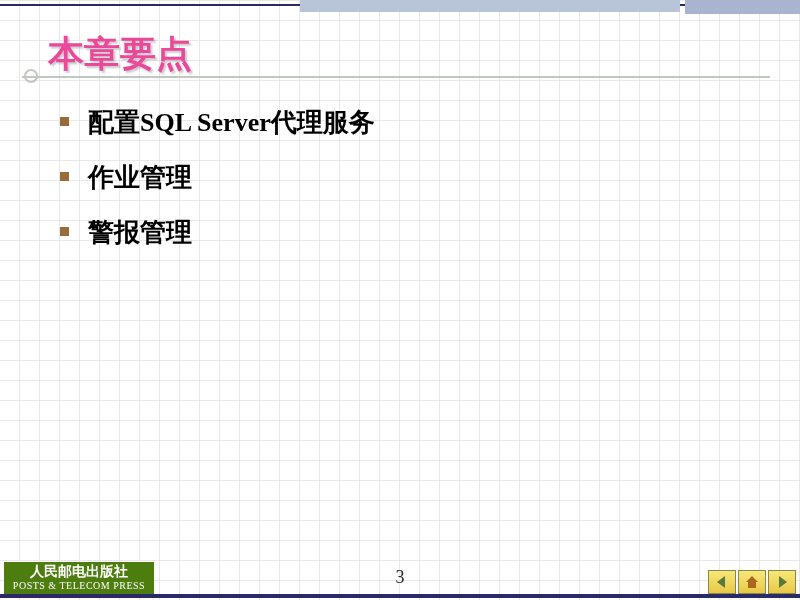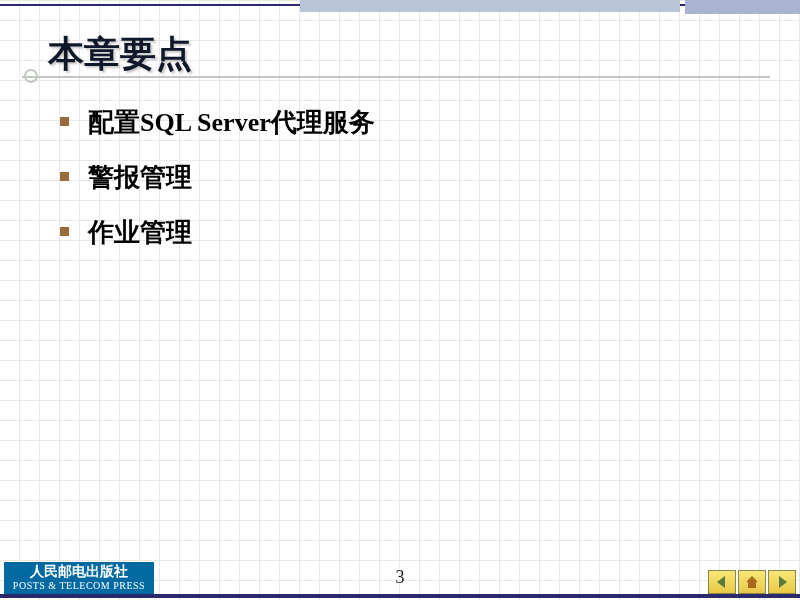--- a/index.html
+++ b/index.html
@@ -48,21 +48,21 @@
       width: 115px;
       height: 14px;
       background: #a8b4d0;
     }
     .title {
       position: absolute;
       top: 30px;
       left: 48px;
       font-size: 36px;
       font-weight: bold;
-      color: #0f172a;
+      color: #ec4899;
       font-family: "SimHei", "黑体", sans-serif;
       text-shadow: 2px 2px 2px rgba(150,150,150,0.5);
     }
     .title-decoration {
       position: absolute;
       top: 76px;
       left: 22px;
       width: 748px;
       height: 2px;
       background: #c0c8c0;
@@ -117,21 +117,21 @@
       font-size: 18px;
       color: #222;
       font-family: Times, serif;
     }
     .publisher-logo {
       position: absolute;
       bottom: 6px;
       left: 4px;
       width: 150px;
       height: 32px;
-      background: #0369a1;
+      background: #4d7c0f;
       color: #fff;
       display: flex;
       flex-direction: column;
       align-items: center;
       justify-content: center;
       font-size: 10px;
       line-height: 1.2;
     }
     .publisher-cn {
       font-size: 14px;
@@ -172,22 +172,22 @@
 <div class="top-bar"></div>
 <div class="corner-box"></div>
 
 <div class="title-decoration"></div>
 <div class="title-circle"></div>
 
 <h1 class="title">本章要点</h1>
 
 <ul class="content-list">
   <li>配置SQL Server代理服务</li>
+  <li>作业管理</li>
   <li>警报管理</li>
-  <li>作业管理</li>
 </ul>
 
 <div class="page-number">3</div>
 
 <div class="publisher-logo">
   <span class="publisher-cn">人民邮电出版社</span>
   <span class="publisher-en">POSTS &amp; TELECOM PRESS</span>
 </div>
 
 <div class="nav-buttons">

